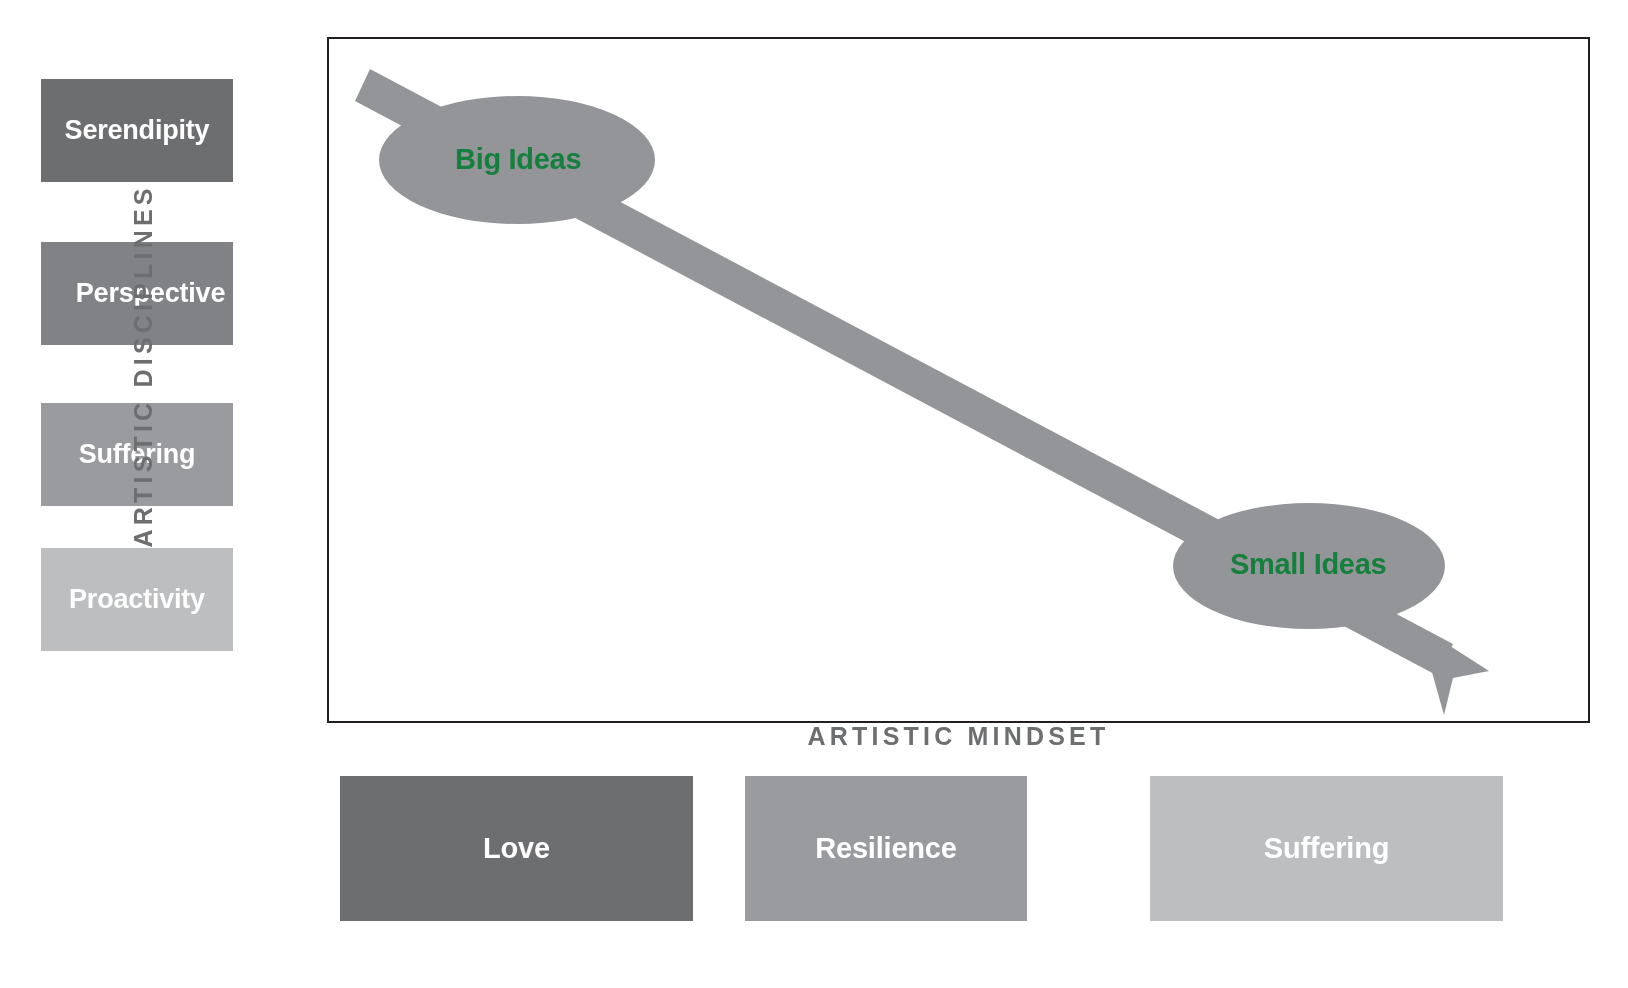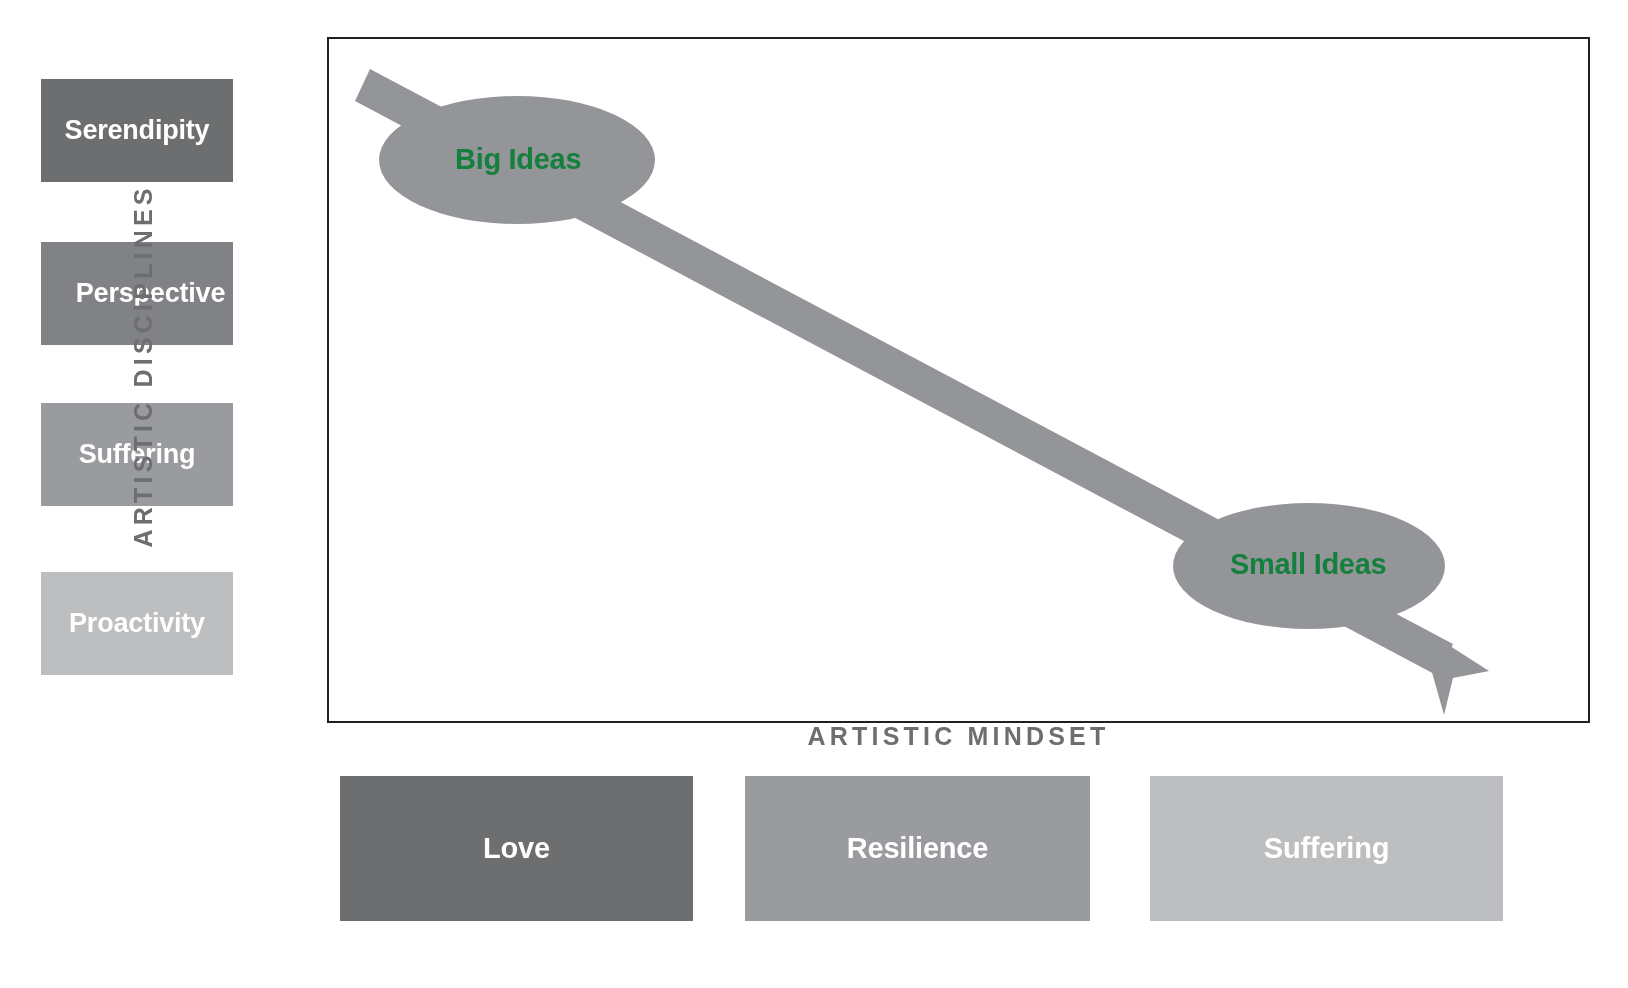--- a/index.html
+++ b/index.html
@@ -26,21 +26,21 @@
     justify-content: center;
     color: #ffffff;
     font-weight: bold;
     letter-spacing: -0.2px;
     box-sizing: border-box;
   }
   .y-box { width: 192px; height: 103px; left: 41px; font-size: 27px; }
   #y-box-0 { top: 79px;  background: #6d6e70; }
   #y-box-1 { top: 242px; background: #818285; padding-left: 27px; }
   #y-box-2 { top: 403px; background: #9a9b9e; }
-  #y-box-3 { top: 548px; background: #bcbec0; margin-top: 24px; }
+  #y-box-3 { top: 548px; background: #bcbec0; }
 
   
   .axis-title {
     position: absolute;
     color: #6d6e70;
     font-weight: bold;
     letter-spacing: 4.2px;
     white-space: nowrap;
   }
   #y-axis-title {
@@ -81,21 +81,21 @@
     font-size: 29px;
     white-space: nowrap;
     letter-spacing: -0.3px;
   }
   #bubble-label-0 { left: 455px; top: 143px; }
   #bubble-label-1 { left: 1230px; top: 548px; }
 
   
   .x-box { height: 145px; top: 776px; font-size: 29px; }
   #x-box-0 { left: 340px;  width: 353px; background: #6d6e70; }
-  #x-box-1 { left: 745px;  width: 345px; background: #9a9b9e; }
+  #x-box-1 { left: 745px;  width: 282px; background: #9a9b9e; }
   #x-box-2 { left: 1150px; width: 353px; background: #bcbec0; }
 </style>
 </head>
 <body>
 
 <div id="canvas">
 
   <div class="cat-box y-box" id="y-box-0">
     <span>Serendipity</span>
   </div>

